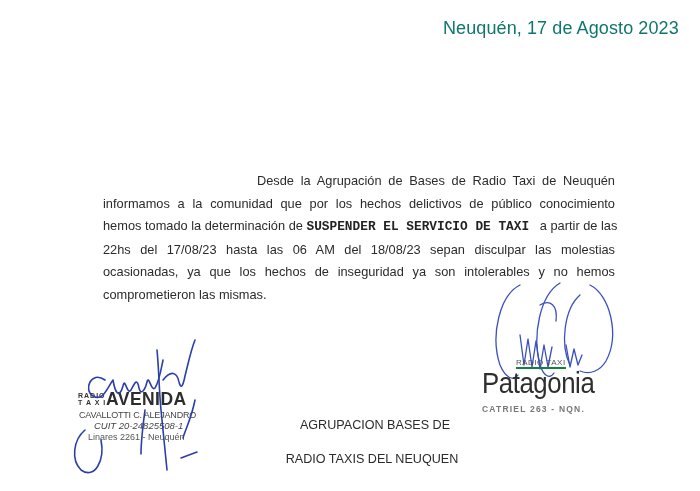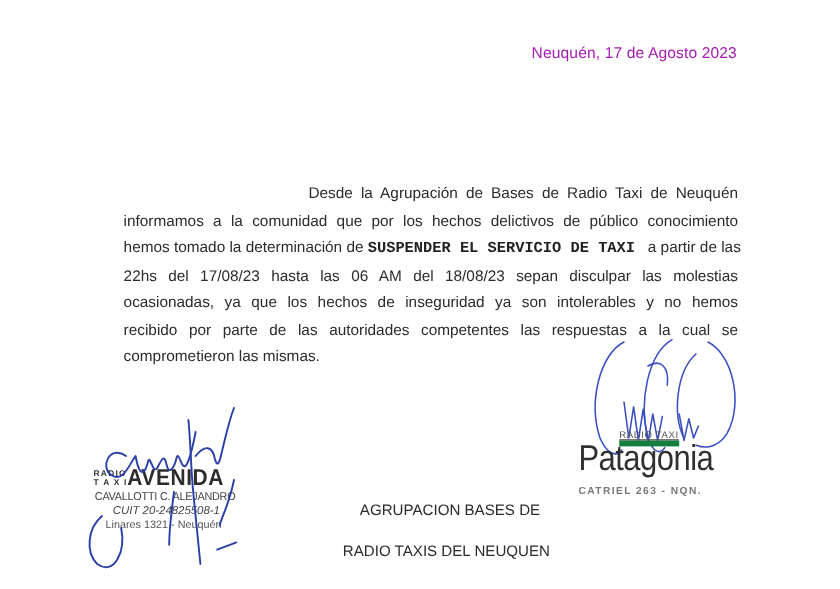--- a/index.html
+++ b/index.html
@@ -18,23 +18,23 @@
     .page {
       position: absolute;
       left: 0; top: 0;
       width: 700px;
       height: 491px;
       background: #ffffff;
     }
     .date-line {
       position: absolute;
       left: 443px;
-      top: 36px;
-      font-size: 13px;
-      color: #a21caf;
+      top: 18px;
+      font-size: 18px;
+      color: #0f766e;
       letter-spacing: 0.1px;
       white-space: nowrap;
     }
     .body-text {
       position: absolute;
       left: 103px;
       top: 150px;
       width: 512px;
       font-size: 12.8px;
       line-height: 22.5px;
@@ -42,20 +42,21 @@
       text-align: justify;
     }
     .body-text .line {
       display: block;
       white-space: nowrap;
       text-align-last: justify;
       text-align: justify;
     }
     .body-text .line.first {
       padding-left: 154px;
+      margin-top: 20px;
     }
     .body-text .line.last {
       text-align-last: left;
     }
     .body-text b {
       font-weight: bold;
       color: #222;
       font-family: Liberation Mono, monospace;
     }
     .org-sign {
@@ -140,24 +141,23 @@
       height: 60px;
       color: #3a3a3a;
     }
     .stamp-right .radio-taxi {
       position: absolute;
       left: 42px;
       top: 0px;
       font-size: 8px;
       letter-spacing: 0.5px;
       color: #555;
-      border-bottom: 5px solid #15803d;
+      border-bottom: 2px solid #15803d;
       line-height: 9px;
       white-space: nowrap;
-      text-decoration: underline;
     }
     .stamp-right .patagonia {
       position: absolute;
       left: 8px;
       top: 8px;
       font-size: 30px;
       color: #2f2f2f;
       letter-spacing: -0.5px;
       white-space: nowrap;
       transform: scaleX(0.86);
@@ -186,30 +186,29 @@
 <div class="page">
 
   <div class="date-line">Neuquén, 17 de  Agosto  2023</div>
 
   <div class="body-text">
     <span class="line first">Desde la Agrupación de Bases de Radio Taxi de Neuquén</span>
     <span class="line">informamos a  la comunidad  que por los hechos delictivos de público conocimiento</span>
     <span class="line"><span>hemos tomado la determinación  de </span><b>SUSPENDER EL SERVICIO DE TAXI</b><span style="white-space:pre">   a partir de las</span></span>
     <span class="line">22hs del 17/08/23 hasta las 06 AM del 18/08/23 sepan disculpar las  molestias</span>
     <span class="line">ocasionadas,  ya que  los hechos de inseguridad ya son intolerables y no hemos</span>
-    <span class="line">recibido por parte de las autoridades competentes las respuestas a la cual se</span>
     <span class="line last">comprometieron las mismas.</span>
   </div>
 
   <div class="stamp-left">
     <div class="radio-taxi">RADIO<br>T A X I</div>
     <div class="avenida">AVENIDA</div>
     <div class="owner">CAVALLOTTI C. ALEJANDRO</div>
     <div class="cuit">CUIT 20-24825508-1</div>
-    <div class="addr">Linares 1321 - Neuquén</div>
+    <div class="addr">Linares 2261 - Neuquén</div>
   </div>
 
   <svg class="signature" style="left:55px; top:330px;" width="170" height="150" viewBox="0 0 170 150">
     <g fill="none" stroke="#2b3fa8" stroke-width="1.6" stroke-linecap="round" stroke-linejoin="round">
       <path d="M50 50 C 36 40, 28 60, 38 66 C 48 72, 52 58, 58 50 C 60 62, 64 70, 68 56 C 70 46, 72 66, 76 60 C 80 52, 82 48, 84 58 C 86 66, 90 60, 92 52 C 94 44, 96 62, 100 58 C 104 52, 106 40, 108 30"></path>
       <path d="M102 20 C 104 40, 104 60, 106 80 C 108 100, 110 120, 112 140"></path>
       <path d="M108 50 C 116 40, 122 42, 124 52 C 126 60, 128 56, 130 46 C 134 30, 136 20, 140 10"></path>
       <path d="M140 70 C 136 90, 130 100, 128 108"></path>
       <path d="M30 100 C 18 110, 16 130, 26 140 C 40 150, 50 130, 46 110"></path>
       <path d="M126 128 L 142 122"></path>

